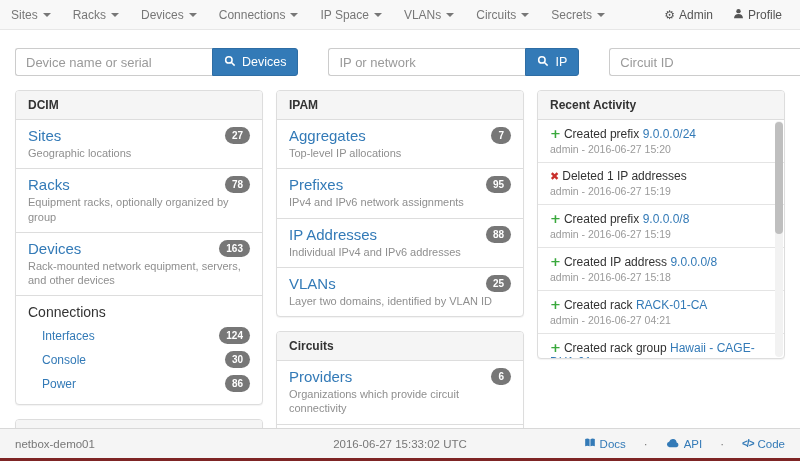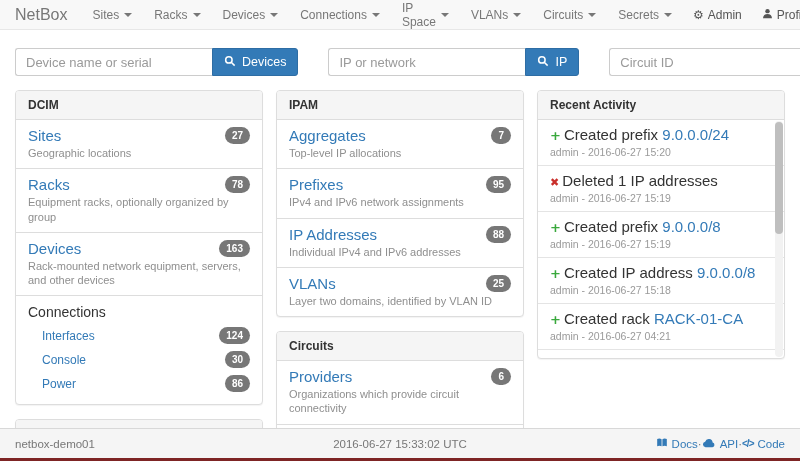--- a/index.html
+++ b/index.html
@@ -44,44 +44,43 @@
   .badge{background:#777;color:#fff;font-size:10px;font-weight:bold;padding:2px 7px;
     border-radius:9px;line-height:1.3;}
   .item-desc{color:#8f8f8f;font-size:11px;margin-top:2px;line-height:1.3;}
   .connections-title{font-size:14px;color:#333;margin:1px 0 4px;}
   .conn-row{display:flex;justify-content:space-between;align-items:center;padding:3px 0 4px 14px;text-align:right;}
   .conn-link{color:#337ab7;font-size:12px;text-decoration:none;cursor:pointer;}
 
   
   .activity-list{height:238px;overflow:hidden;position:relative;}
   .activity-item{padding:6px 22px 7px 12px;border-bottom:1px solid #e4e4e4;}
-  .act-line{font-size:15px;color:#333;}
+  .act-line{font-size:12px;color:#333;}
   .act-icon{font-family:"DejaVu Sans",sans-serif;margin-right:3px;}
   .ico-plus::before{content:"+";color:#39a83c;font-weight:bold;font-size:13px;}
   .ico-cross::before{content:"\2716";color:#c9302c;font-size:11px;}
   .act-link{color:#337ab7;text-decoration:none;cursor:pointer;}
   .act-meta{font-size:10.5px;color:#9a9a9a;margin-top:2px;}
   .sb-track{position:absolute;top:1px;right:1px;bottom:1px;width:8px;background:#f2f2f2;border-radius:4px;}
   .sb-thumb{position:absolute;top:1px;right:0;width:8px;height:112px;background:#bfbfbf;border-radius:4px;cursor:grab;}
 
   
   .footer{height:30px;background:#f5f5f5;border-top:1px solid #d8d8d8;
     display:flex;align-items:center;padding:0 15px;font-size:11.5px;color:#777;position:relative;}
   .footer-center{position:absolute;left:0;right:0;text-align:center;}
-  .footer-links{margin-left:auto;display:flex;align-items:center;gap:0;position:relative;z-index:1;}
+  .footer-links{margin-left:auto;display:flex;align-items:center;gap:18px;position:relative;z-index:1;}
   .footer-link{color:#337ab7;text-decoration:none;display:flex;align-items:center;gap:4px;cursor:pointer;}
   .code-glyph{font-size:10px;font-weight:bold;color:#337ab7;letter-spacing:-1px;}
   .sep{color:#777;}
   .red-bar{height:11px;background:#7e2525;}
 </style>
 </head>
 <body>
 
 <nav class="navbar">
-  <a class="brand">NetBox</a>
   <ul class="nav-menus">
     <li>
         <span>Sites</span>
         <span class="caret"></span>
       </li>
     <li>
         <span>Racks</span>
         <span class="caret"></span>
       </li>
     <li>

